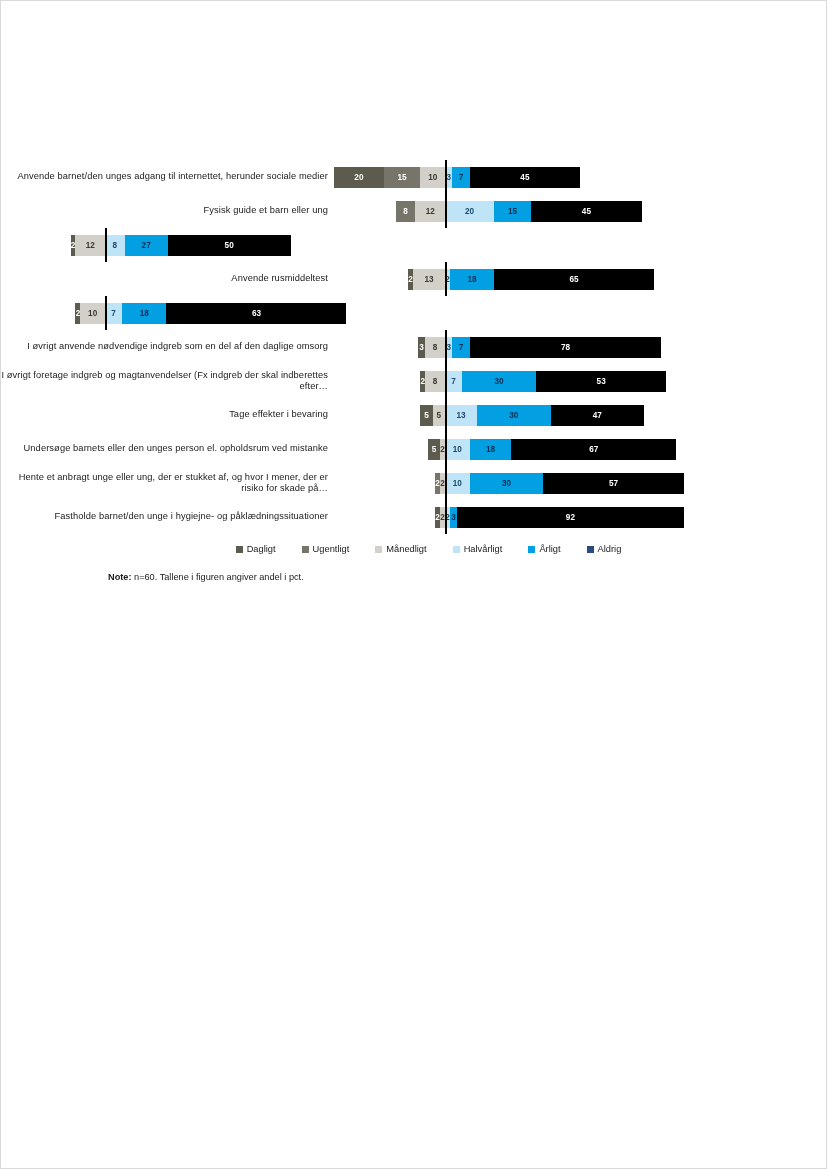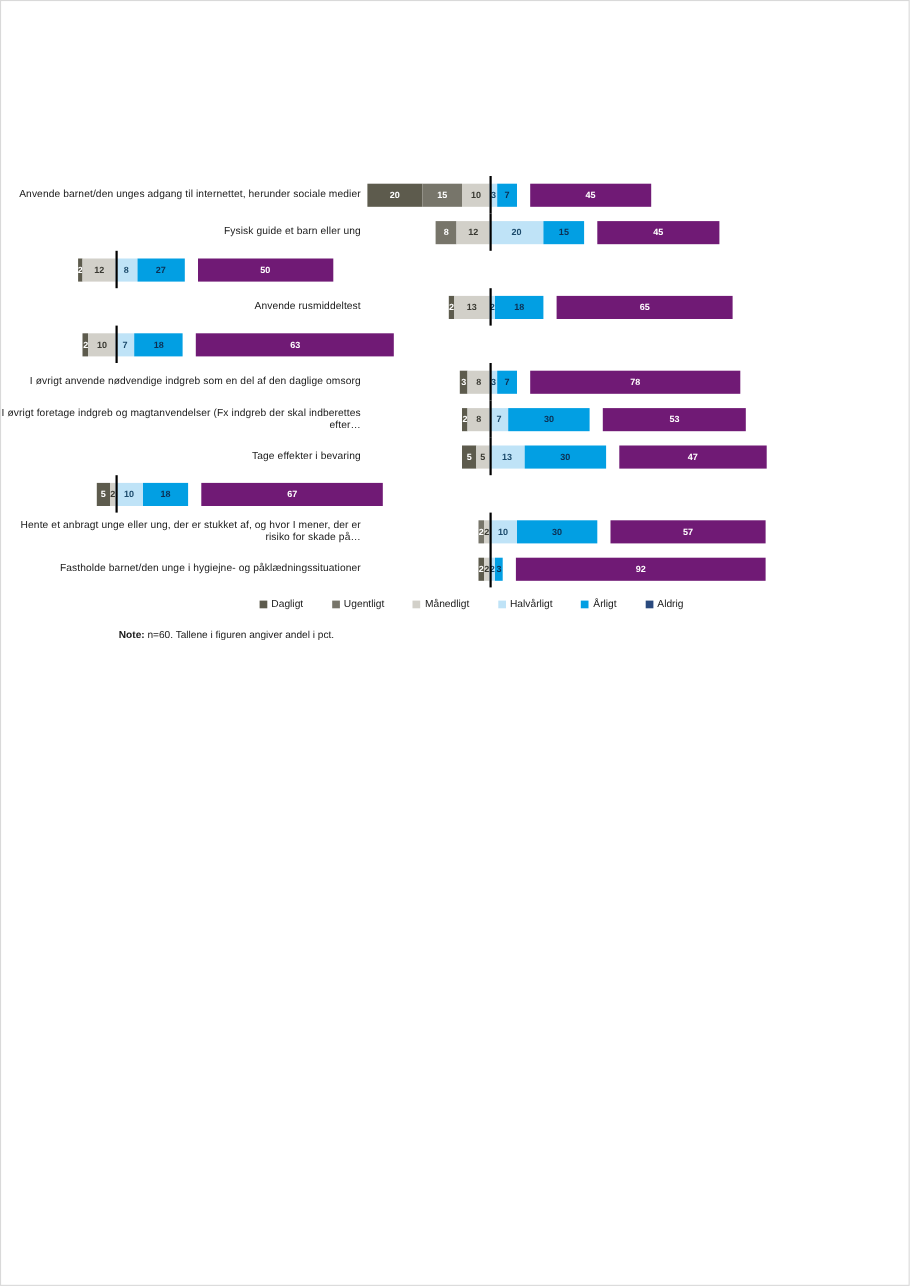--- a/index.html
+++ b/index.html
@@ -60,21 +60,21 @@
     font-size:8.2px;
     font-weight:bold;
     overflow:hidden;
     box-sizing:border-box;
   }
   .seg.s0{background:#5d5b4d;color:#ffffff;}
   .seg.s1{background:#77756a;color:#ffffff;}
   .seg.s2{background:#d2d0c9;color:#3a3a33;}
   .seg.s3{background:#bfe3f7;color:#1b4a6b;}
   .seg.s4{background:#029fe3;color:#0d2f52;}
-  .seg.s5{background:#701a75;color:#ffffff;margin-left:12px;}
+  .seg.s5{background:#000000;color:#ffffff;}
   .axis-line{
     position:absolute;
     top:0px;
     bottom:0px;
     width:1.6px;
     background:#000000;
     z-index:5;
   }
   .legend{
     display:flex;
@@ -198,26 +198,27 @@
         </div>
       </div>
       <div class="row">
         <div class="cat-label">Tage effekter i bevaring</div>
         <div class="plot">
           <div class="bar" style="left: 80.4px;">
             <div class="seg s0" style="width: 12.3px;">5</div>
             <div class="seg s2" style="width: 12.3px;">5</div>
             <div class="seg s3" style="width: 31.98px;">13</div>
             <div class="seg s4" style="width: 73.8px;">30</div>
-            <div class="seg s5" style="width: 134px;">47</div>
-          </div>
-          <div class="axis-line" style="left: 105px;"></div>
-        </div>
-      </div>
-      <div class="row">
+            <div class="seg s5" style="width: 93px;">47</div>
+          </div>
+          <div class="axis-line" style="left: 105px;"></div>
+        </div>
+      </div>
+      <div class="row">
+        <div class="cat-label">Undersøge barnets eller den unges person el. opholdsrum ved mistanke</div>
         <div class="plot">
           <div class="bar" style="left: 87.78px;">
             <div class="seg s0" style="width: 12.3px;">5</div>
             <div class="seg s2" style="width: 4.92px;">2</div>
             <div class="seg s3" style="width: 24.6px;">10</div>
             <div class="seg s4" style="width: 41.82px;">18</div>
             <div class="seg s5" style="width: 164.82px;">67</div>
           </div>
           <div class="axis-line" style="left: 105px;"></div>
         </div>

